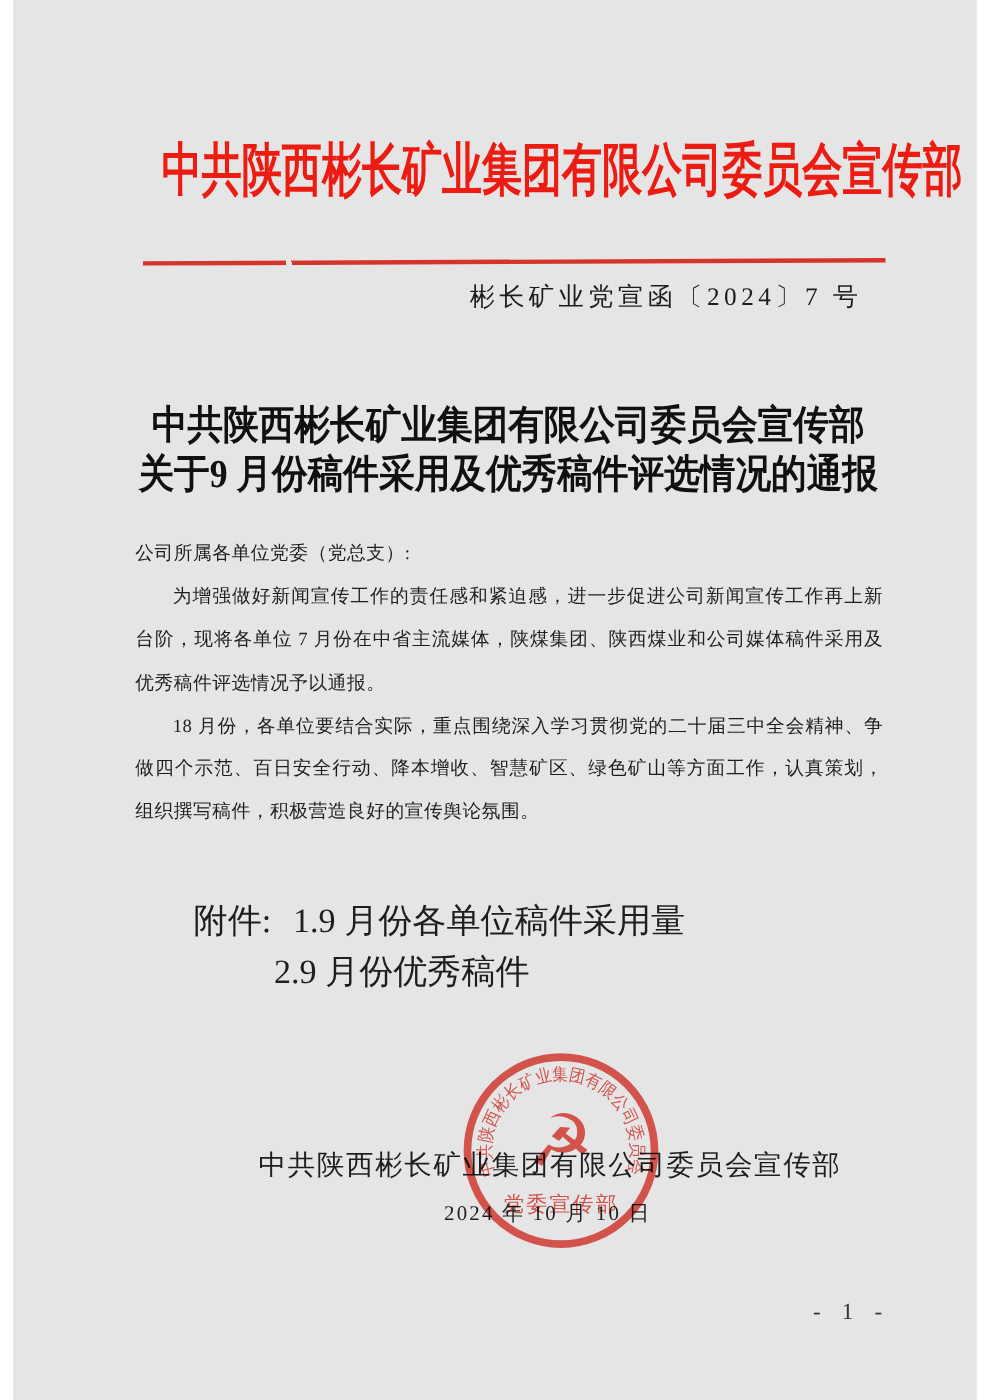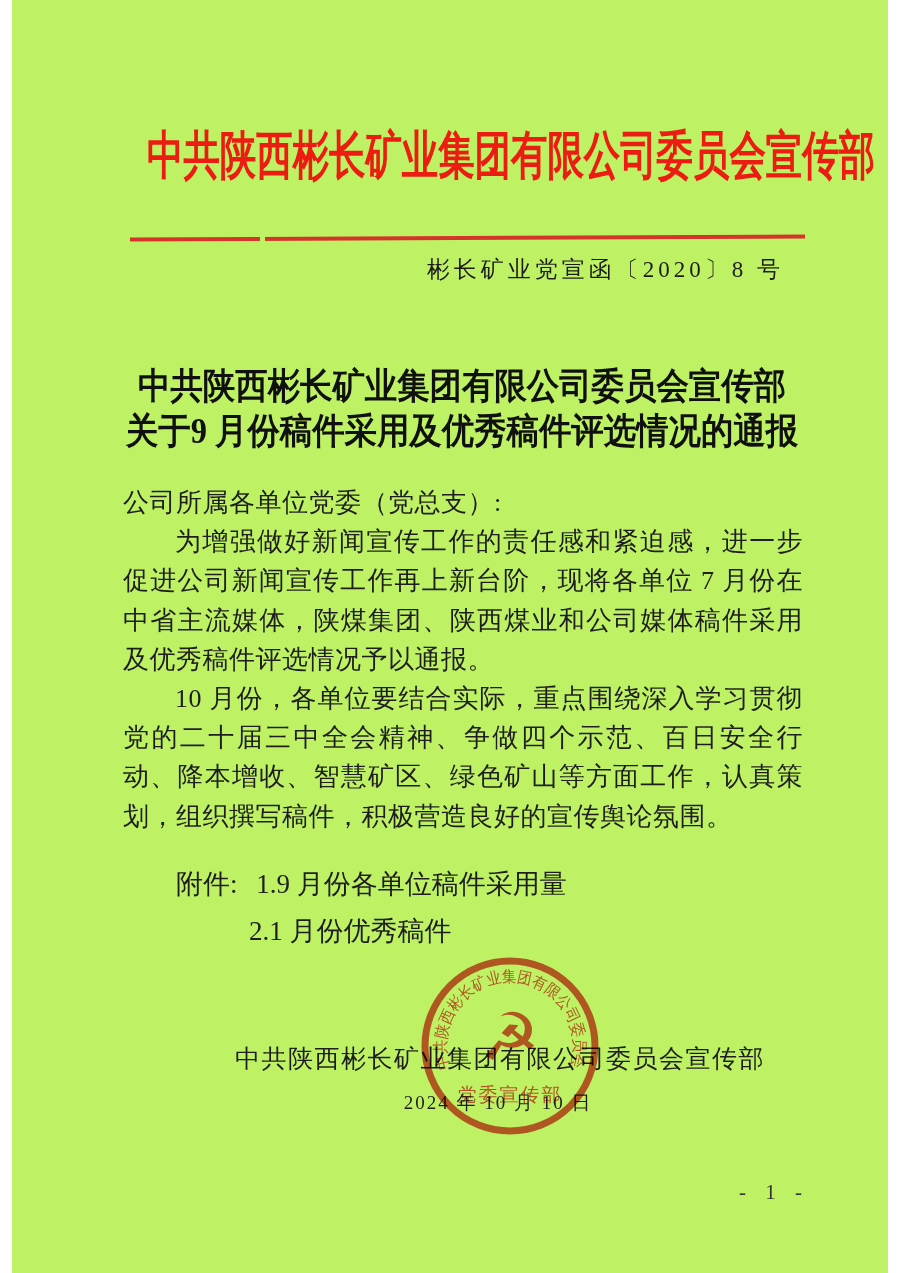--- a/index.html
+++ b/index.html
@@ -4,21 +4,21 @@
 <style>
   :root{
     --header-red:#ec1c13;
     --line-red:#d5342b;
     --seal-red:#e8453b;
     --body-text:#1e1e1e;
   }
   html,body{margin:0;padding:0;background:#ffffff;}
   .page{
     position:relative;width:876px;height:1273px;margin:0 auto;
-    background:#bef264;overflow:hidden;
+    background:#e5e5e5;overflow:hidden;
     font-family:"Liberation Serif","DejaVu Serif",serif;
     color:var(--body-text);
   }
   .letterhead-title{
     position:absolute;top:124px;left:0;width:900px;
     text-align:center;white-space:nowrap;
     font-family:"Liberation Sans","DejaVu Sans",sans-serif;
     font-weight:bold;font-size:52px;line-height:1.2;
     color:var(--header-red);
     transform:scaleX(0.70);
@@ -35,28 +35,28 @@
     position:absolute;top:254px;right:104px;
     font-size:23px;letter-spacing:4px;color:#1c1c1c;white-space:nowrap;
   }
   .doc-title{
     position:absolute;top:364px;left:0;width:900px;
     text-align:center;font-weight:bold;font-size:36px;line-height:45px;
     color:#101010;transform:scaleX(0.90);white-space:nowrap;
   }
   .body-text{
     position:absolute;top:483px;left:111px;width:680px;
-    font-size:26px;line-height:39.2px;letter-spacing:0.5px;
+    font-size:17px;line-height:39.2px;letter-spacing:0.5px;
     text-align:justify;color:var(--body-text);
   }
   .body-text p{margin:0;}
   .body-text p.indent{text-indent:2em;}
   .attachments{
-    position:absolute;top:861px;left:164px;
-    font-size:27px;line-height:47px;color:var(--body-text);white-space:nowrap;
+    position:absolute;top:813px;left:164px;
+    font-size:31px;line-height:47px;color:var(--body-text);white-space:nowrap;
   }
   .attachments .att-label{margin-right:12px;}
   .attachments .att-item-2{padding-left:73px;}
   .signature{
     position:absolute;top:1042px;left:0;width:900px;text-align:center;
     font-size:25px;letter-spacing:1.5px;color:var(--body-text);white-space:nowrap;
   }
   .signature .shift{position:relative;left:38px;}
   .doc-date{
     position:absolute;top:1090px;left:0;width:900px;text-align:center;
@@ -77,39 +77,39 @@
 </style>
 </head>
 <body>
 
 <div class="page">
 
   <div class="letterhead-title">中共陕西彬长矿业集团有限公司委员会宣传部</div>
 
   <div class="letterhead-divider"></div>
 
-  <div class="doc-number">彬长矿业党宣函〔2020〕8 号</div>
+  <div class="doc-number">彬长矿业党宣函〔2024〕7 号</div>
 
   <div class="doc-title">
     <div>中共陕西彬长矿业集团有限公司委员会宣传部</div>
     <div>关于9 月份稿件采用及优秀稿件评选情况的通报</div>
   </div>
 
   <div class="body-text">
     <p>公司所属各单位党委（党总支）:</p>
     <p class="indent">为增强做好新闻宣传工作的责任感和紧迫感，进一步促进公司新闻宣传工作再上新台阶，现将各单位 7 月份在中省主流媒体，陕煤集团、陕西煤业和公司媒体稿件采用及优秀稿件评选情况予以通报。</p>
-    <p class="indent">10 月份，各单位要结合实际，重点围绕深入学习贯彻党的二十届三中全会精神、争做四个示范、百日安全行动、降本增收、智慧矿区、绿色矿山等方面工作，认真策划，组织撰写稿件，积极营造良好的宣传舆论氛围。</p>
+    <p class="indent">18 月份，各单位要结合实际，重点围绕深入学习贯彻党的二十届三中全会精神、争做四个示范、百日安全行动、降本增收、智慧矿区、绿色矿山等方面工作，认真策划，组织撰写稿件，积极营造良好的宣传舆论氛围。</p>
   </div>
 
   <div class="attachments">
     <div>
       <span class="att-label">附件:</span>
       <span>1.9 月份各单位稿件采用量</span>
     </div>
-    <div class="att-item-2">2.1 月份优秀稿件</div>
+    <div class="att-item-2">2.9 月份优秀稿件</div>
   </div>
 
   <div class="signature">
     <span class="shift">中共陕西彬长矿业集团有限公司委员会宣传部</span>
   </div>
 
   <div class="doc-date">
     <span class="shift">2024 年 10 月 10 日</span>
   </div>
 

